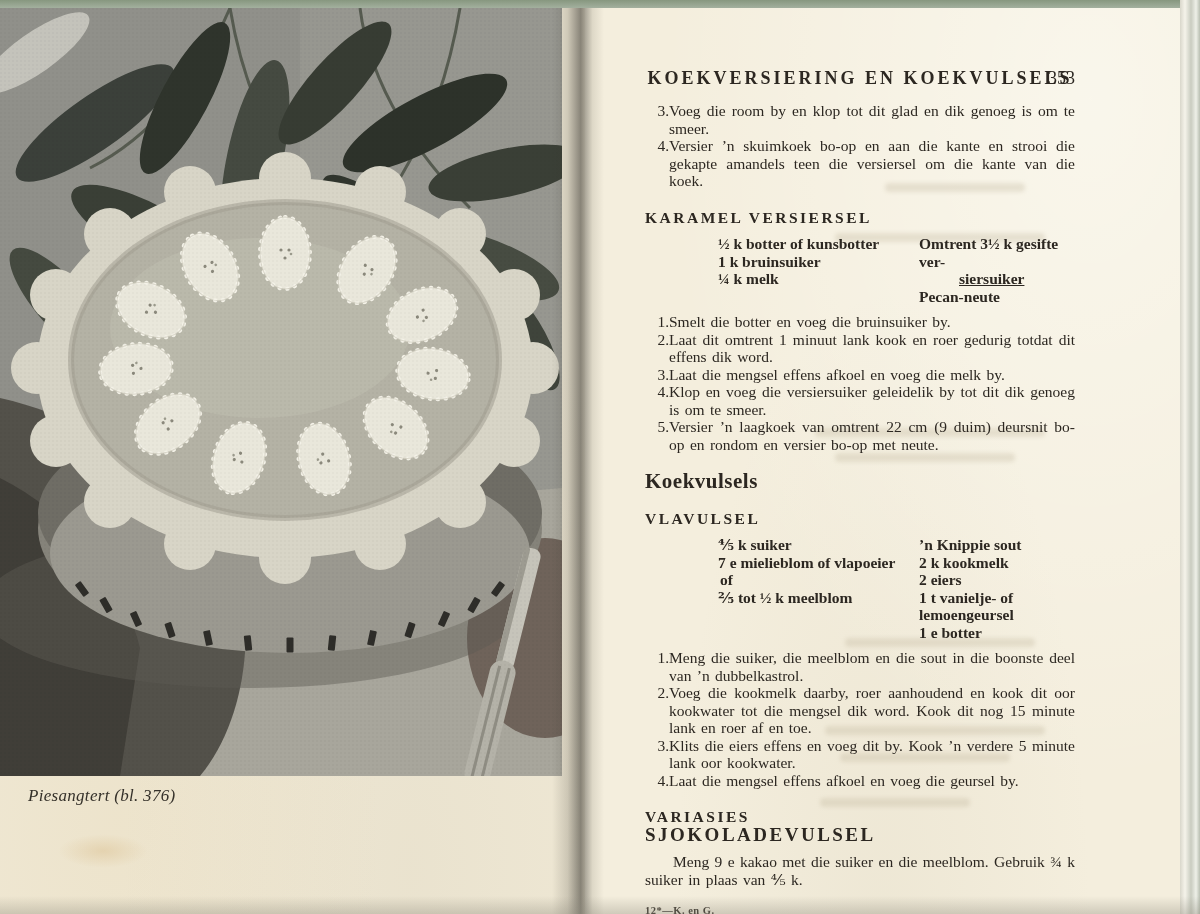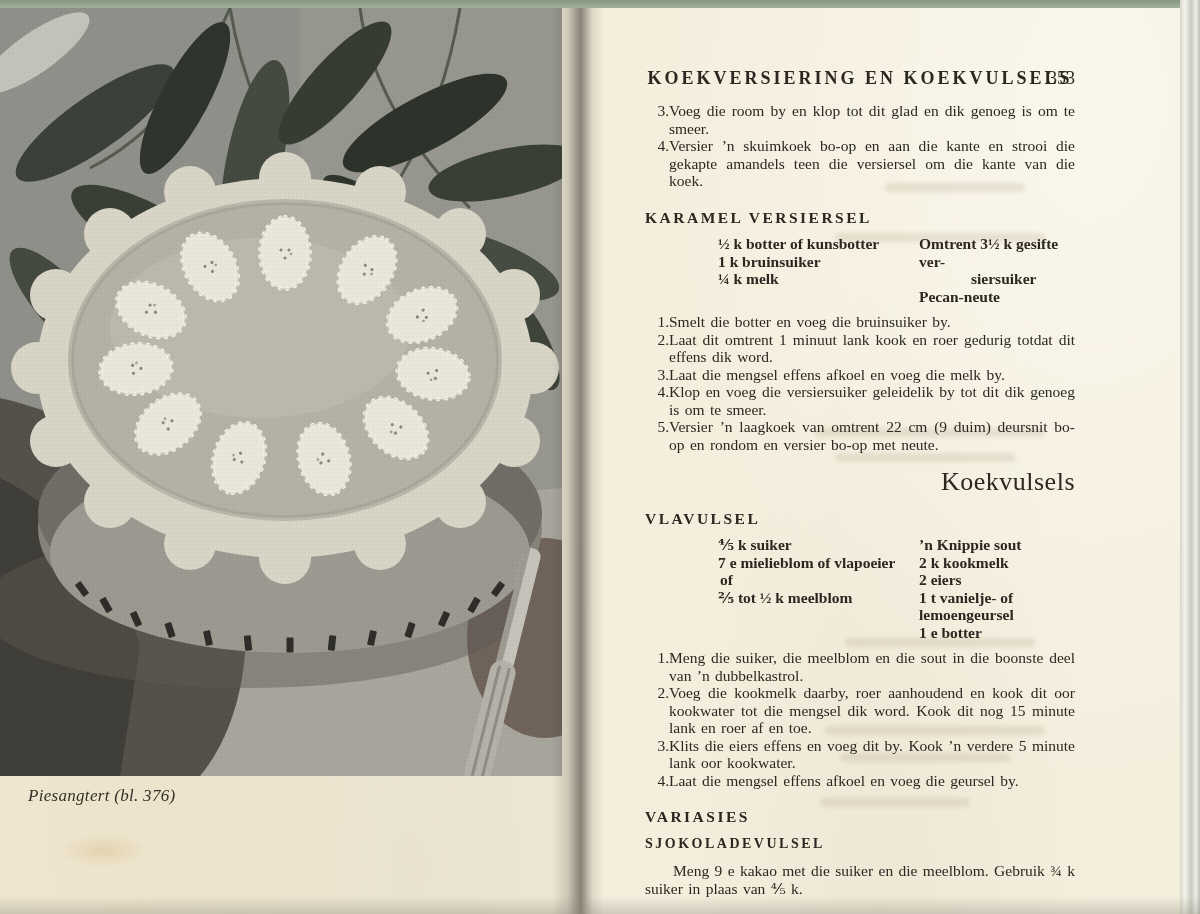--- a/index.html
+++ b/index.html
@@ -44,31 +44,31 @@
   .page-header { position:relative; margin-top:62px; height:18px; }
   .page-header .title { display:block; text-align:center; font-weight:bold; font-size:18px; letter-spacing:3px; }
   .page-header .pnum { position:absolute; right:0; top:0; font-size:18px; }
 
   .steps { margin-top:14px; }
   .step { display:flex; }
   .step .n { flex:none; width:24px; text-align:right; }
   .step .t { margin-left:0; text-align:justify; word-spacing:1.5px; flex:1; }
 
   .sec-heading { font-weight:bold; font-size:15.5px; letter-spacing:2.5px; margin-top:19px; }
-  .sub-heading { font-weight:bold; font-size:14px; letter-spacing:2.5px; margin-top:9px; }
+  .sub-heading { font-weight:bold; font-size:19px; letter-spacing:2.5px; }
 
   .ingredients { display:flex; margin-top:9px; font-weight:bold; line-height:17.5px;gap:14px; }
   .ing-left { flex:none; margin-left:73px; width:187px; }
   .ing-right { flex:1; }
-  .ing-line.indent { margin-left:52px; }
+  .ing-line.indent { margin-left:40px;text-decoration:underline; }
   .ing-line.small-indent { margin-left:2px; }
 
   .steps.after-ing { margin-top:8px; }
 
-  .right-align-heading { text-align:right; font-weight:normal; font-size:26px; margin-top:20px; letter-spacing:.5px; }
+  .right-align-heading { text-align:left; font-weight:bold; font-size:21px; margin-top:20px; letter-spacing:.5px; }
 
   .para { margin-top:10px; text-align:justify; text-indent:28px; word-spacing:1.5px; }
   .footer-note { margin-top:14px; font-size:10.5px; font-weight:bold; letter-spacing:.5px; color:#3a342c; }
 
   
   .ghost { position:absolute; height:9px; border-radius:4px; background:#b9ae93; opacity:.28; filter:blur(2px); }
   .g1 { left:300px; top:175px; width:140px; }
   .g2 { left:250px; top:225px; width:210px; }
   .g3 { left:230px; top:420px; width:230px; }
   .g4 { left:250px; top:445px; width:180px; }

